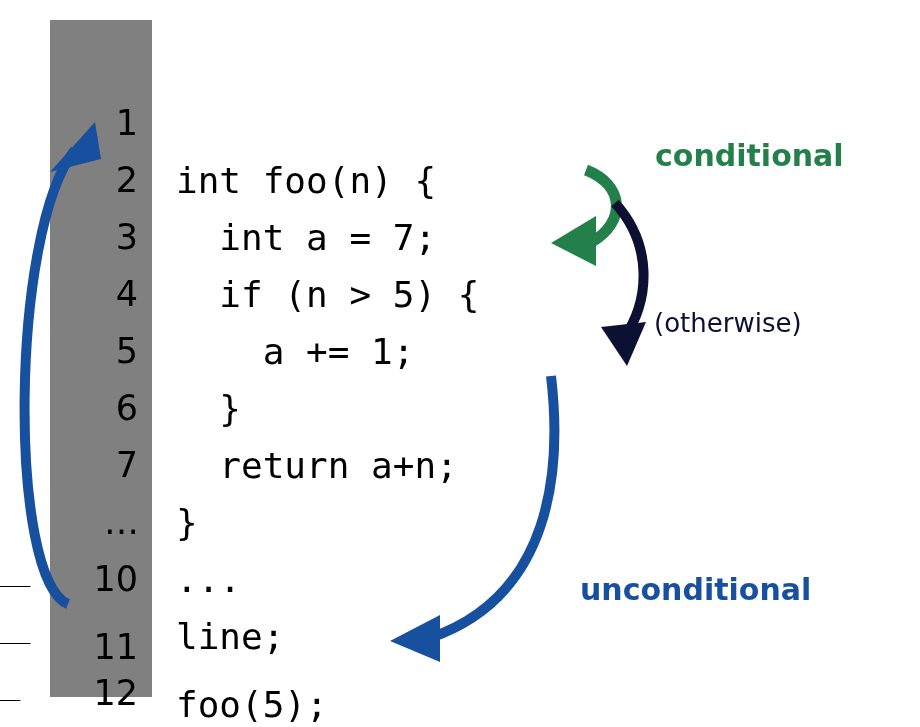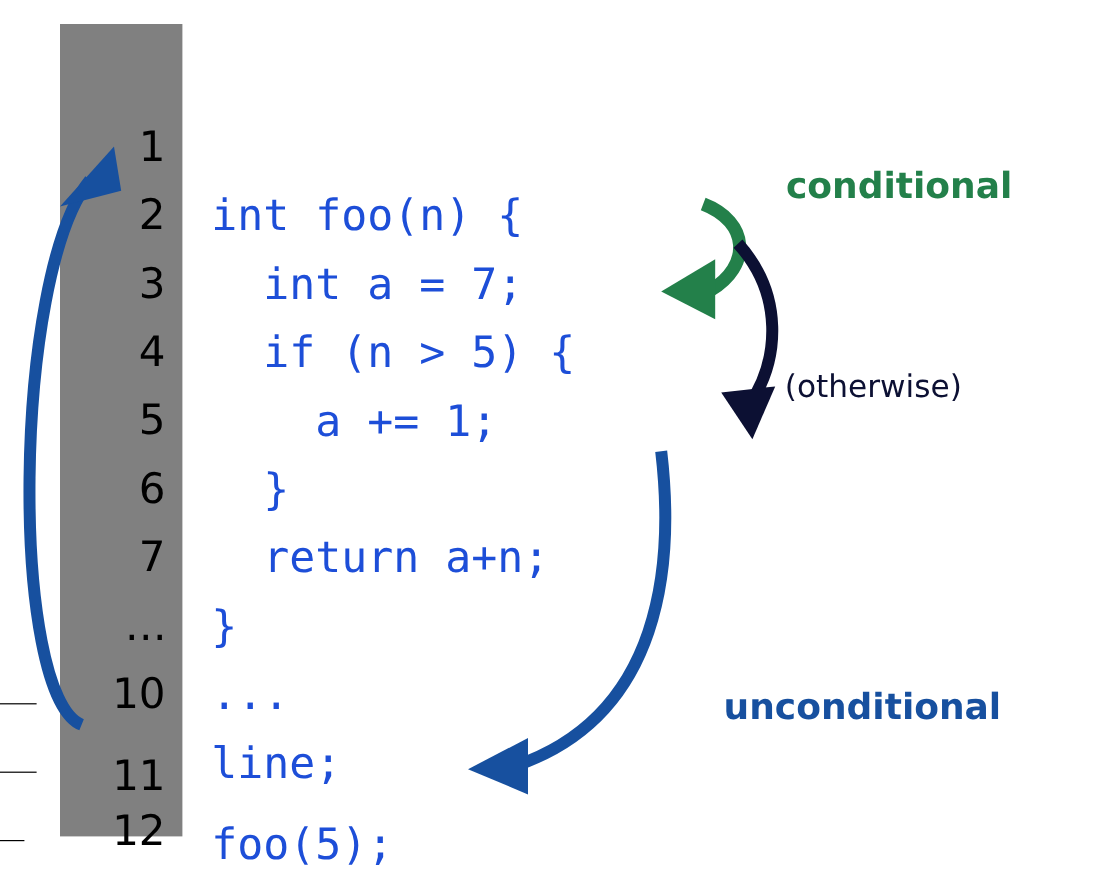--- a/index.html
+++ b/index.html
@@ -63,21 +63,21 @@
   .lineno.ellipsis {
     font-size: 35px;
     letter-spacing: -1px;
   }
 
   .linetext {
     position: absolute;
     left: 176px;
     font-family: "DejaVu Sans Mono", monospace;
     font-size: 36px;
-    color: #1d4ed8;
+    color: #000000;
     line-height: 57px;
     white-space: pre;
   }
 
   
   .label {
     position: absolute;
     white-space: nowrap;
     font-family: "DejaVu Sans", sans-serif;
   }
@@ -94,21 +94,20 @@
     font-size: 26px;
     font-weight: normal;
     color: #0C1033;
   }
   .label-unconditional {
     left: 580px;
     top: 572px;
     font-size: 30px;
     font-weight: bold;
     color: #17509F;
-    margin-left: 23px;
   }
 
   
   #arrows {
     position: absolute;
     left: 0; top: 0;
     width: 920px;
     height: 727px;
     pointer-events: none;
   }

